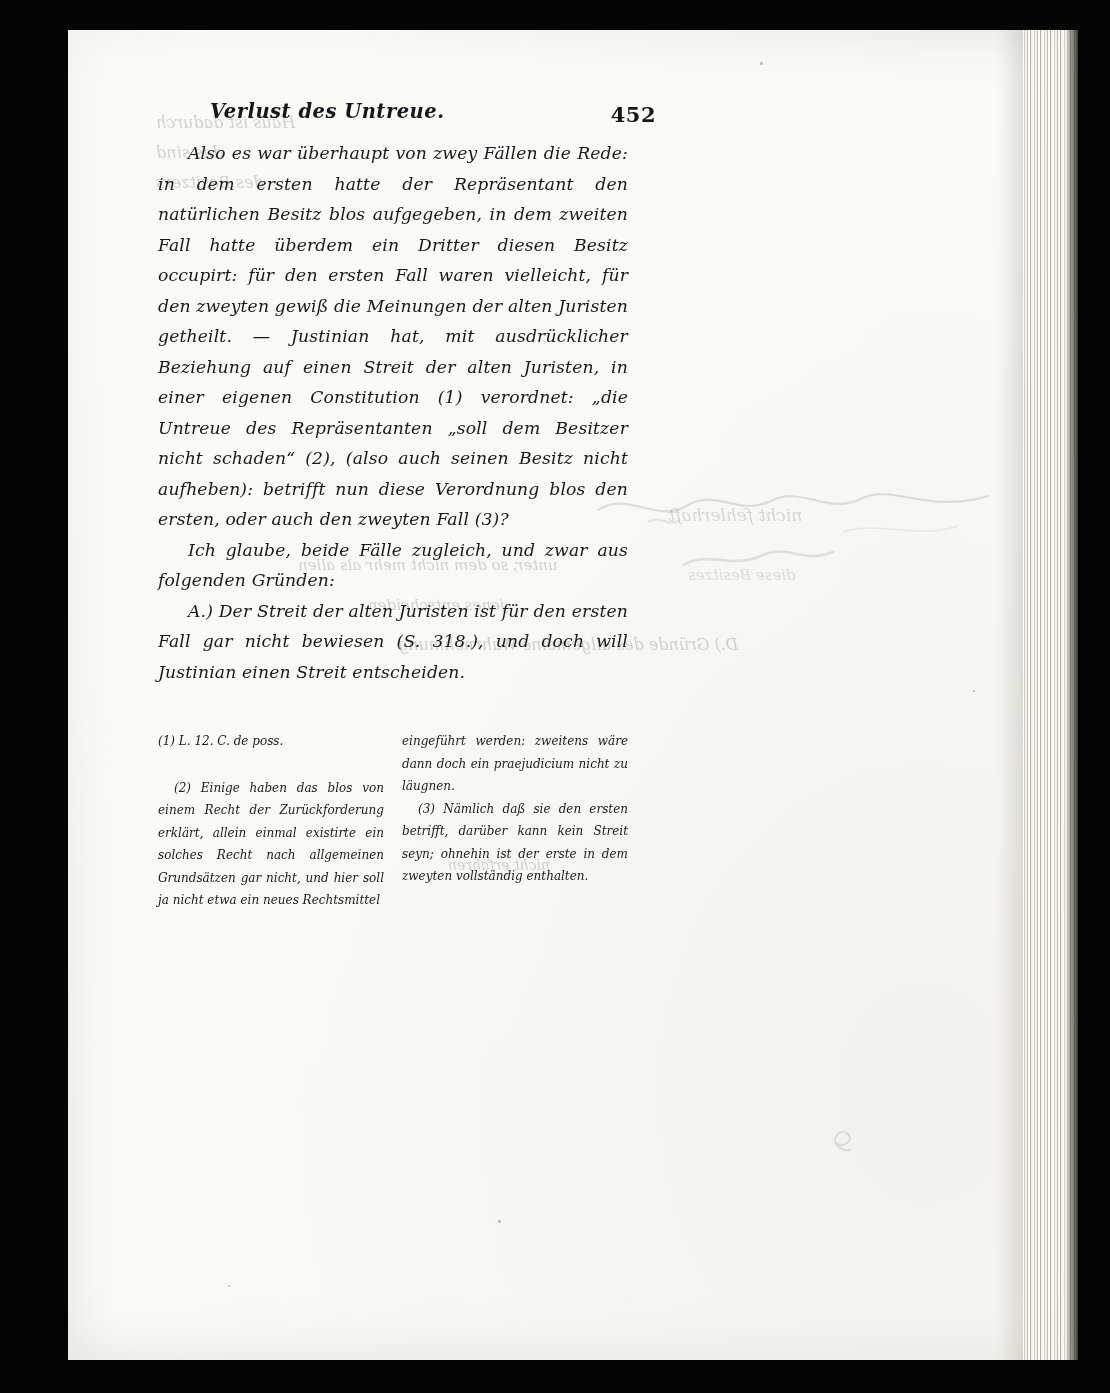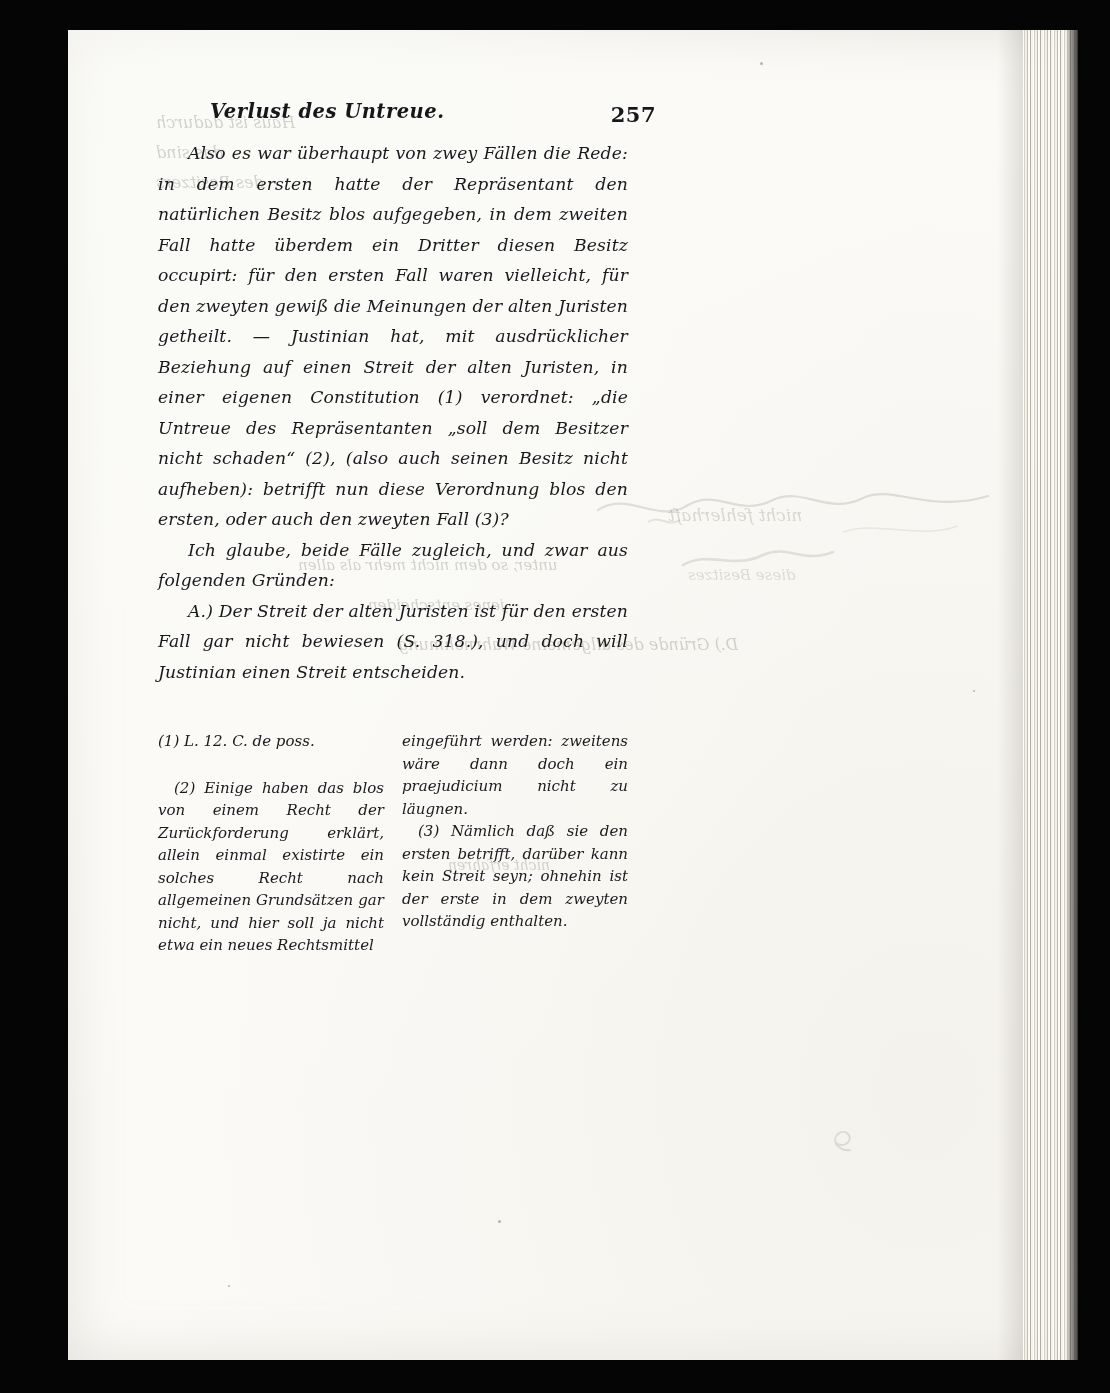--- a/index.html
+++ b/index.html
@@ -128,21 +128,21 @@
   
   .footnotes {
     position: absolute;
     left: 90px;
     top: 700px;
     width: 470px;
     display: flex;
     gap: 18px;
     font-family: "DejaVu Serif", serif;
     font-style: italic;
-    font-size: 15px;
+    font-size: 12px;
     line-height: 22.5px;
     color: #1a191e;
     text-align: justify;
   }
   .fcol {
     width: 226px;
   }
   .fcol p {
     margin: 0;
   }
@@ -212,21 +212,21 @@
 
     <div class="spot" style="left:692px; top:32px; width:3px; height:3px;"></div>
     <div class="spot" style="left:430px; top:1190px; width:3px; height:3px;"></div>
     <div class="spot" style="left:160px; top:1255px; width:2px; height:2px;"></div>
     <div class="spot" style="left:905px; top:660px; width:2px; height:2px;"></div>
 
     <div class="textblock">
 
       <div class="header-row">
         <div class="running-head">Verlust des Untreue.</div>
-        <div class="page-number">257</div>
+        <div class="page-number">452</div>
       </div>
 
       <div class="body-text">
         <p class="indent">Also es war überhaupt von zwey Fällen die Rede: in dem ersten hatte der Repräsentant den natürlichen Besitz blos aufgegeben, in dem zweiten Fall hatte überdem ein Dritter diesen Besitz occupirt: für den ersten Fall waren vielleicht, für den zweyten gewiß die Meinungen der alten Juristen getheilt. — Justinian hat, mit ausdrücklicher Beziehung auf einen Streit der alten Juristen, in einer eigenen Constitution (1) verordnet: „die Untreue des Repräsentanten „soll dem Besitzer nicht schaden“ (2), (also auch seinen Besitz nicht aufheben): betrifft nun diese Verordnung blos den ersten, oder auch den zweyten Fall (3)?</p>
         <p class="indent">Ich glaube, beide Fälle zugleich, und zwar aus folgenden Gründen:</p>
         <p class="indent">A.) Der Streit der alten Juristen ist für den ersten Fall gar nicht bewiesen (S. 318.), und doch will Justinian einen Streit entscheiden.</p>
       </div>
     </div>
 
     <div class="footnotes">

